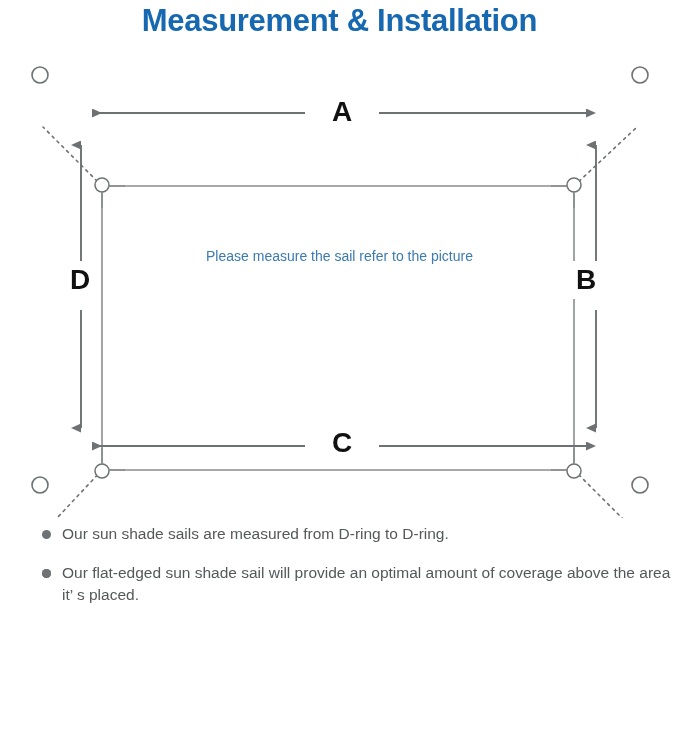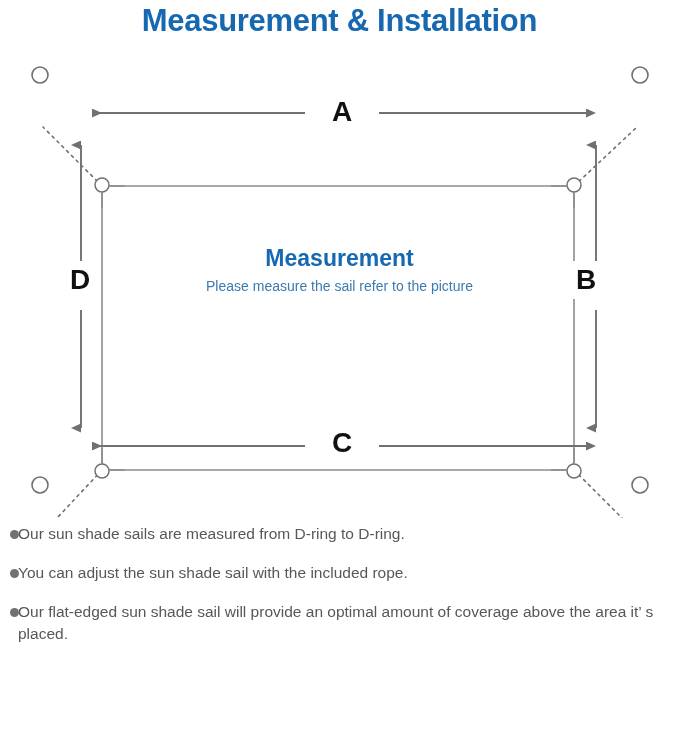--- a/index.html
+++ b/index.html
@@ -82,26 +82,27 @@
 
   
   .notes {
     position: absolute;
     left: 0;
     top: 523px;
     width: 679px;
   }
   .note-item {
     position: relative;
-    padding-left: 18px;
+    padding-left: 30px;
     padding-right: 8px;
     margin-bottom: 17px;
     font-size: 15.5px;
     color: #55585a;
     line-height: 22px;
+    margin-left: 32px;
   }
   .note-item:last-child { margin-bottom: 0; }
   .note-bullet {
     position: absolute;
     left: 10px;
     top: 7px;
     width: 9px;
     height: 9px;
     border-radius: 50%;
     background: #6f7274;
@@ -160,21 +161,20 @@
     <line x1="366" y1="398" x2="586" y2="398" stroke="#6e7173" stroke-width="1.9" marker-end="url(#arrowR)"></line>
 
     <line x1="81" y1="222" x2="81" y2="97" stroke="#6e7173" stroke-width="1.9" marker-end="url(#arrowU)"></line>
     <line x1="81" y1="262" x2="81" y2="380" stroke="#6e7173" stroke-width="1.9" marker-end="url(#arrowD)"></line>
 
     <line x1="596" y1="222" x2="596" y2="97" stroke="#6e7173" stroke-width="1.9" marker-end="url(#arrowU)"></line>
     <line x1="596" y1="262" x2="596" y2="380" stroke="#6e7173" stroke-width="1.9" marker-end="url(#arrowD)"></line>
   </svg>
 
   <div class="center-label">
-    <div class="measure-heading">Measurement</div>
     <div class="measure-sub">Please measure the sail refer to the picture</div>
   </div>
 
   <div class="dim-letter dim-a">A</div>
   <div class="dim-letter dim-b">B</div>
   <div class="dim-letter dim-c">C</div>
   <div class="dim-letter dim-d">D</div>
 
 </div>
 
@@ -182,21 +182,20 @@
 
   <div class="note-item">
     <span class="note-bullet"></span>
     <span>Our sun shade sails are measured from D-ring to D-ring.</span>
   </div>
 
 
 
   <div class="note-item">
     <span class="note-bullet"></span>
-    <span>You can adjust the sun shade sail with the included rope.</span>
   </div>
 
   <div class="note-item">
     <span class="note-bullet"></span>
     <span>Our flat-edged sun shade sail will provide an optimal amount of coverage above the area it’ s placed.</span>
   </div>
 
 </div>
 
 </body></html>

